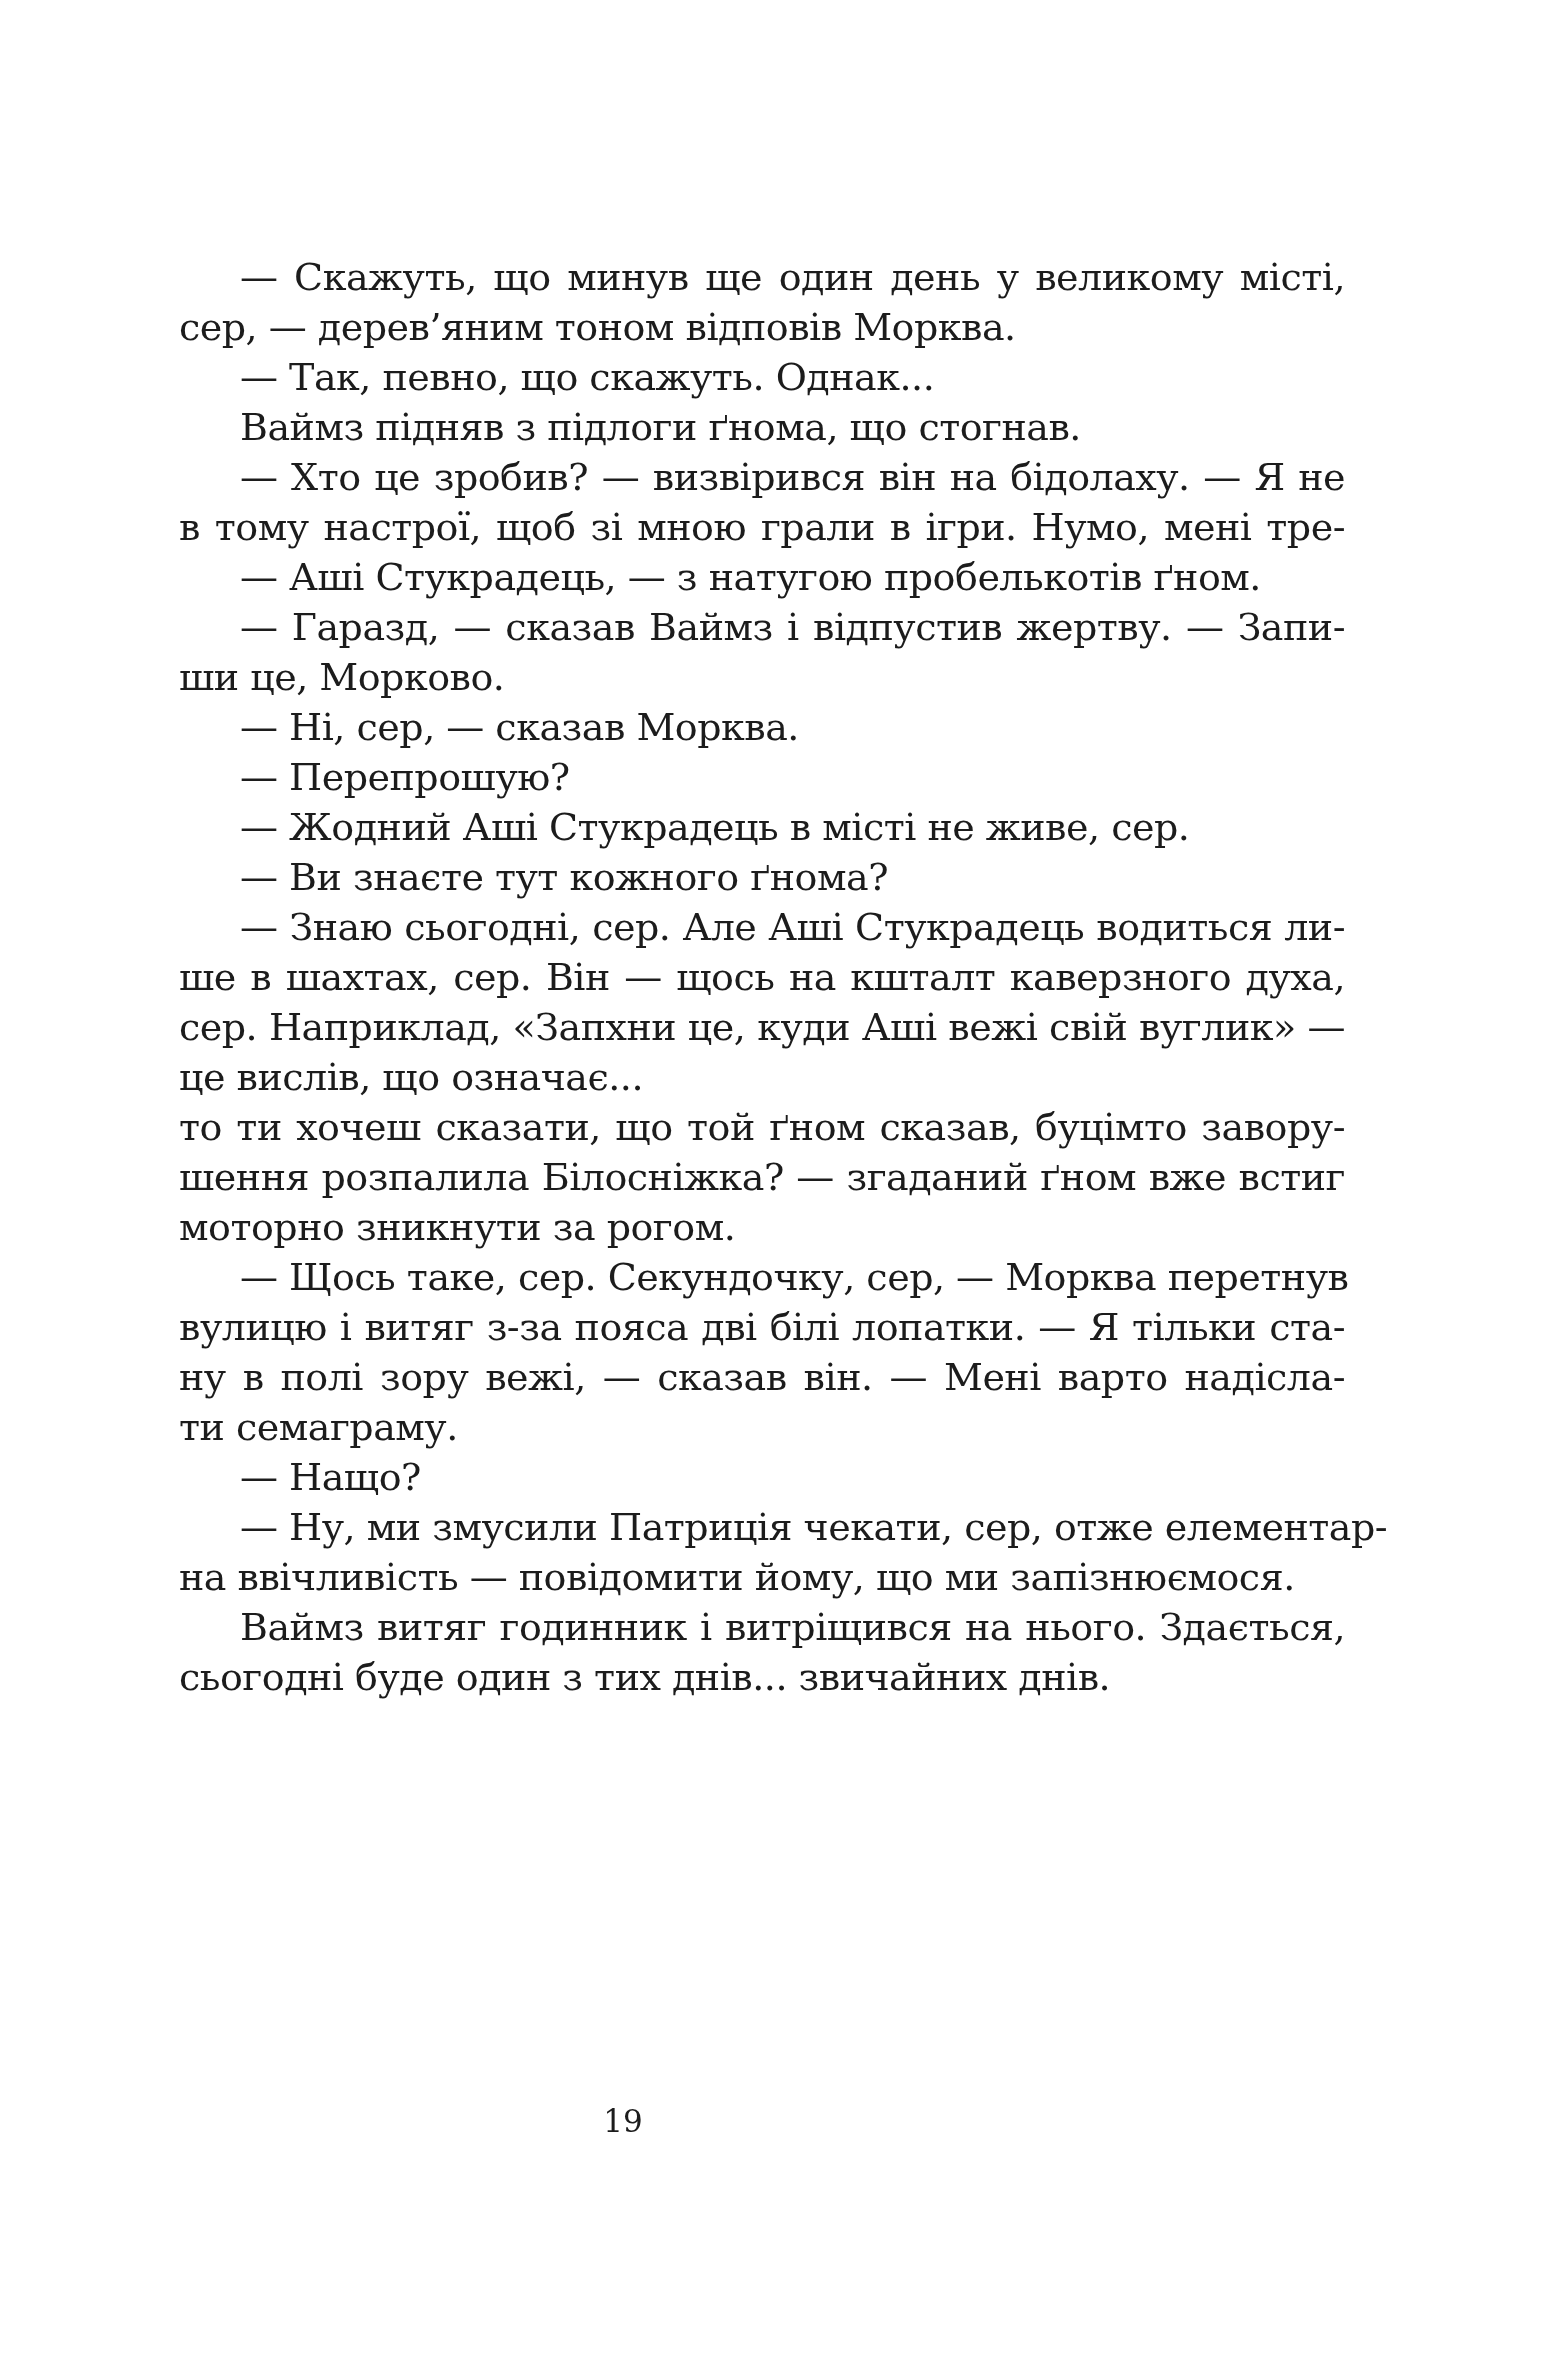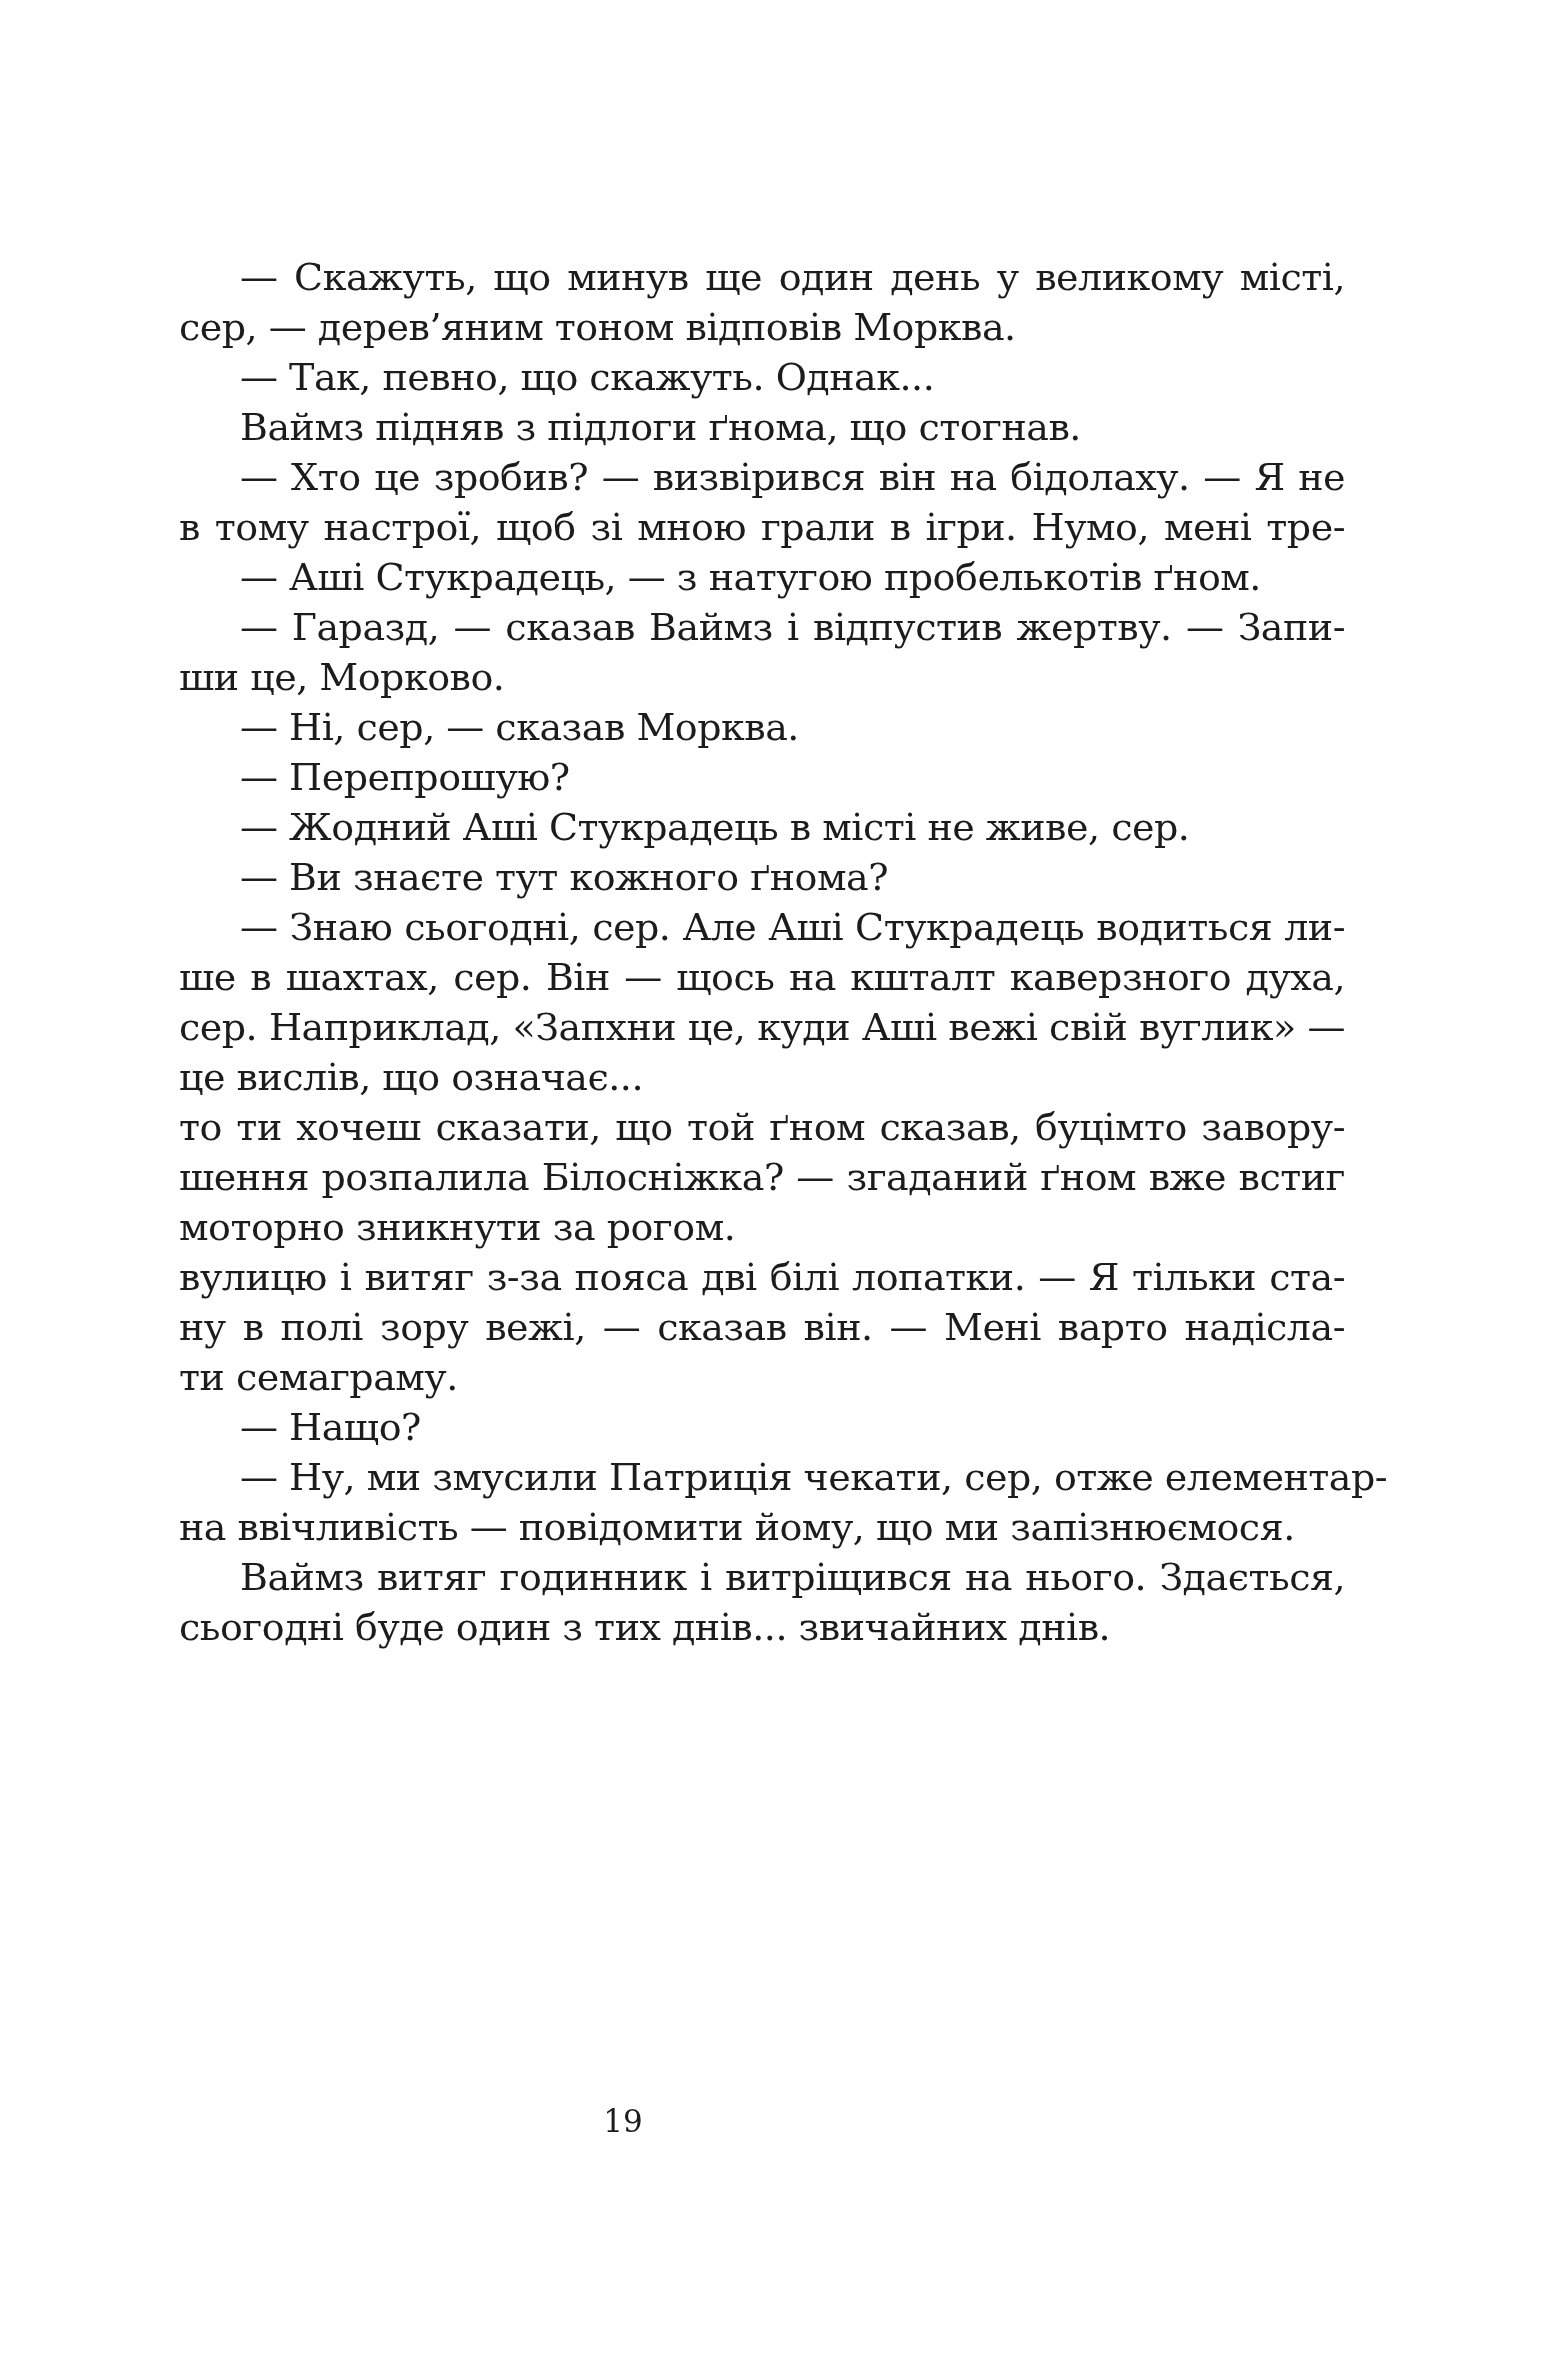--- a/index.html
+++ b/index.html
@@ -83,20 +83,21 @@
     <span class="line">ше в шахтах, сер. Він — щось на кшталт каверзного духа,</span>
     <span class="line">сер. Наприклад, «Запхни це, куди Аші вежі свій вуглик» —</span>
     <span class="line last">це вислів, що означає...</span>
   </div>
   <div>
     <span class="line">то ти хочеш сказати, що той ґном сказав, буцімто завору-</span>
     <span class="line">шення розпалила Білосніжка? — згаданий ґном вже встиг</span>
     <span class="line last">моторно зникнути за рогом.</span>
   </div>
   <div>
+    <span class="line indent">— Щось таке, сер. Секундочку, сер, — Морква перетнув</span>
     <span class="line">вулицю і витяг з-за пояса дві білі лопатки. — Я тільки ста-</span>
     <span class="line">ну в полі зору вежі, — сказав він. — Мені варто надісла-</span>
     <span class="line last">ти семаграму.</span>
   </div>
   <div>
     <span class="line indent last">— Нащо?</span>
   </div>
   <div>
     <span class="line indent">— Ну, ми змусили Патриція чекати, сер, отже елементар-</span>
     <span class="line last">на ввічливість — повідомити йому, що ми запізнюємося.</span>

